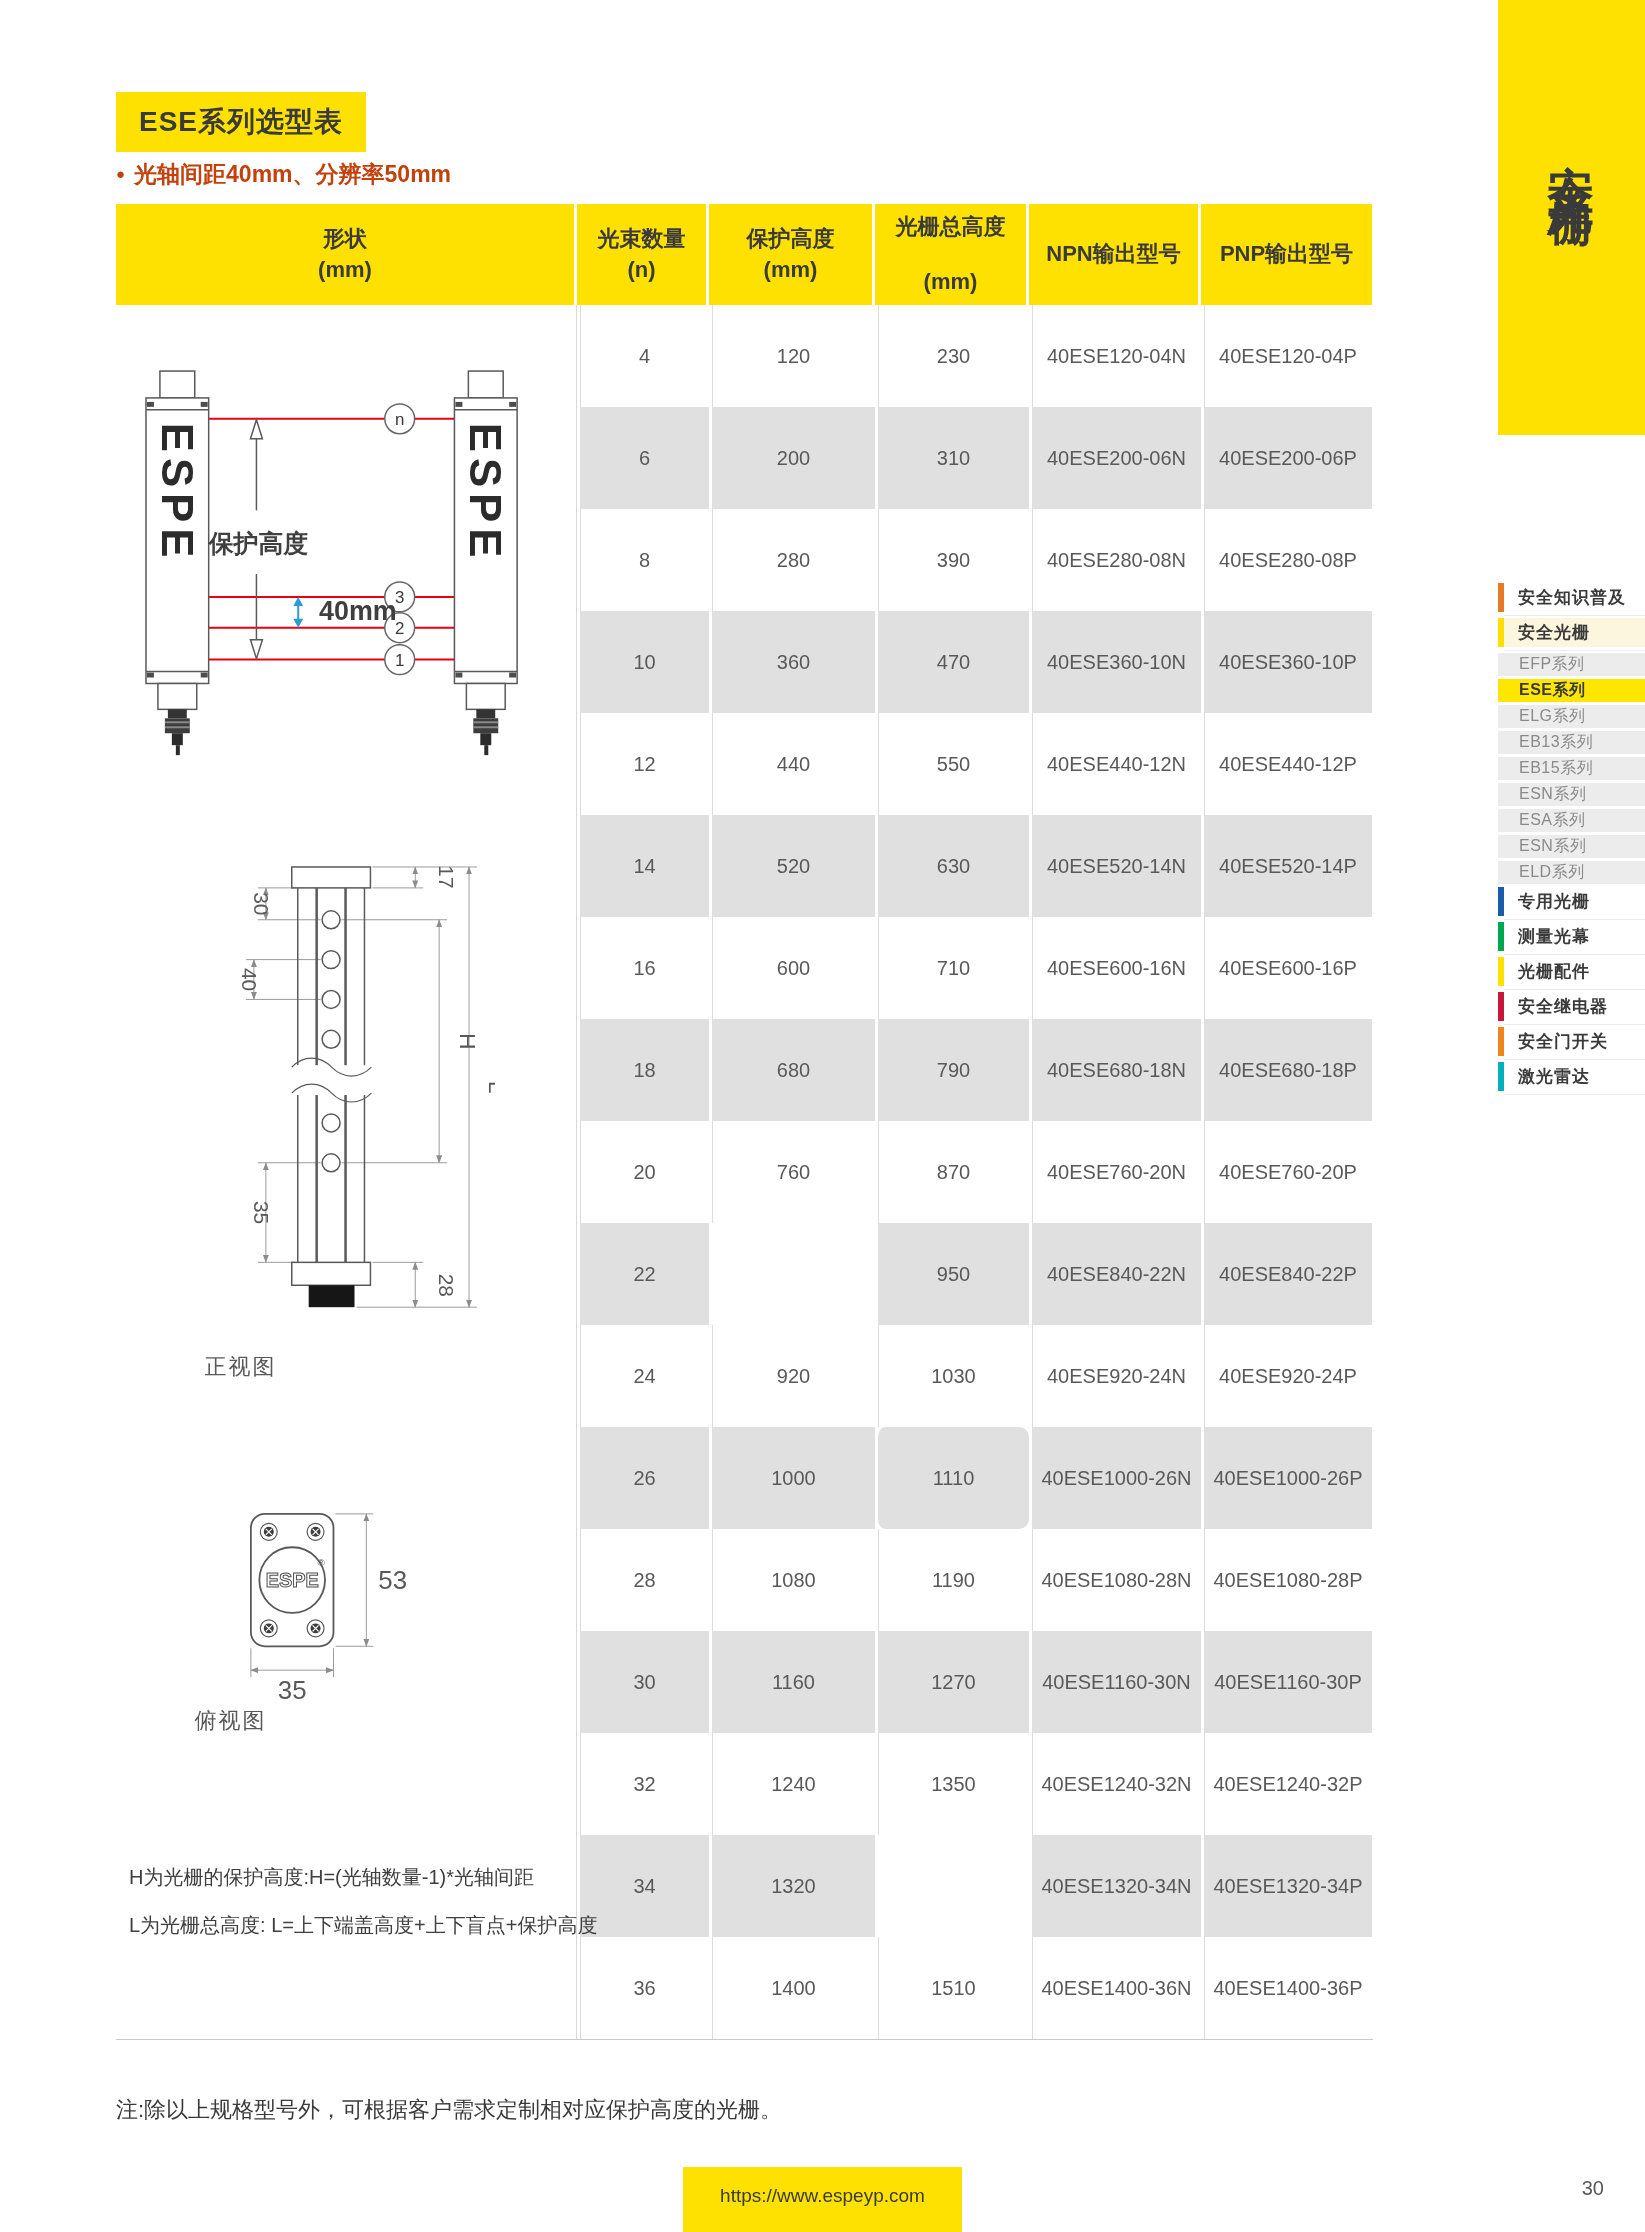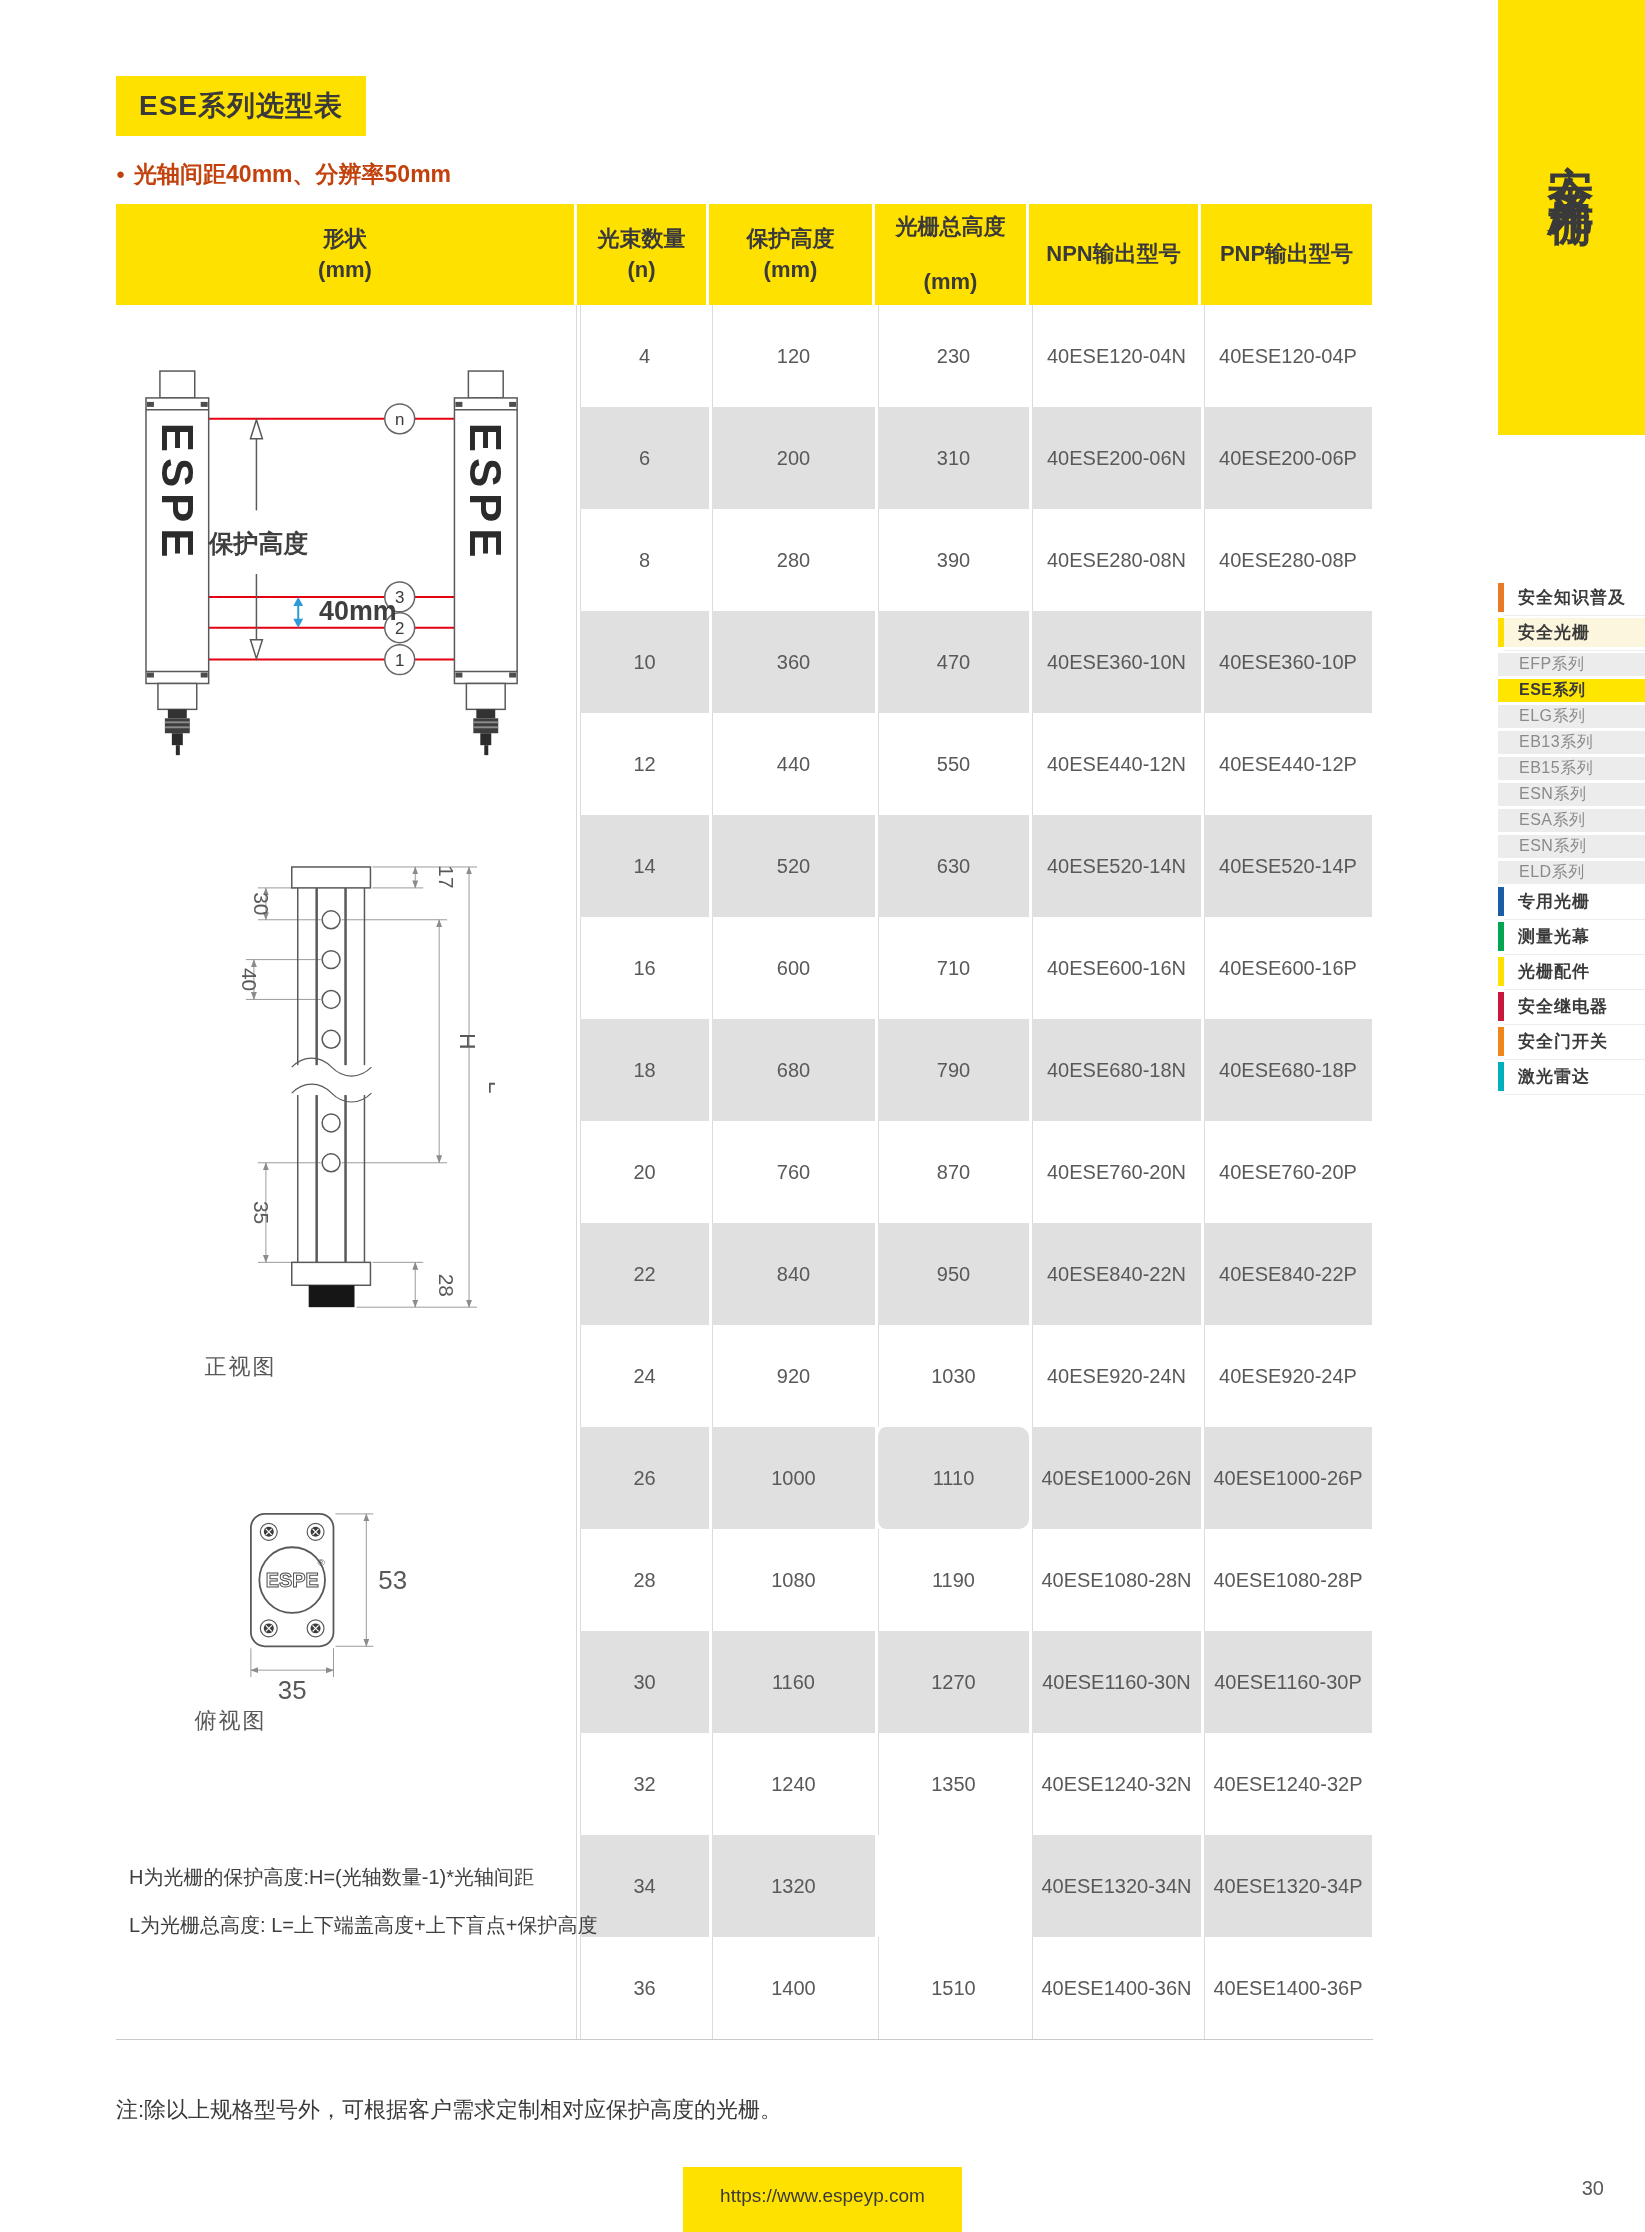--- a/index.html
+++ b/index.html
@@ -2,21 +2,21 @@
 <html><head>
 <meta charset="utf-8">
 <style>
   html,body{margin:0;padding:0;}
   body{
     width:1646px;height:2233px;position:relative;background:#ffffff;
     font-family:"Liberation Sans","DejaVu Sans",sans-serif;overflow:hidden;
   }
   
   .title-badge{
-    position:absolute;left:116px;top:76px;background:#ffe100;color:#3a3a3a;
+    position:absolute;left:116px;top:92px;background:#ffe100;color:#3a3a3a;
     font-size:28px;font-weight:bold;padding:11px 23px;letter-spacing:1px;
   }
   .bullet-line{
     position:absolute;left:116px;top:159px;font-size:23px;font-weight:bold;color:#c2410c;
   }
   .bullet-dot{display:inline-block;vertical-align:3px;font-size:15px;margin-right:9px;}
   
   .sel-table{
     position:absolute;left:116px;top:204px;width:1257px;
     display:grid;grid-template-columns:461px 132px 166px 154px 172px 171px;
@@ -339,21 +339,20 @@
     <div class="td shaded" style="grid-area: 9 / 3;">680</div>
     <div class="td shaded" style="grid-area: 9 / 4;">790</div>
     <div class="td shaded" style="grid-area: 9 / 5;">40ESE680-18N</div>
     <div class="td shaded" style="grid-area: 9 / 6;">40ESE680-18P</div>
     <div class="td plain" style="grid-area: 10 / 2;">20</div>
     <div class="td plain" style="grid-area: 10 / 3;">760</div>
     <div class="td plain" style="grid-area: 10 / 4;">870</div>
     <div class="td plain" style="grid-area: 10 / 5;">40ESE760-20N</div>
     <div class="td plain" style="grid-area: 10 / 6;">40ESE760-20P</div>
     <div class="td shaded" style="grid-area: 11 / 2;">22</div>
-    <div class="td shaded" style="grid-area: 11 / 3;">840</div>
     <div class="td shaded" style="grid-area: 11 / 4;">950</div>
     <div class="td shaded" style="grid-area: 11 / 5;">40ESE840-22N</div>
     <div class="td shaded" style="grid-area: 11 / 6;">40ESE840-22P</div>
     <div class="td plain" style="grid-area: 12 / 2;">24</div>
     <div class="td plain" style="grid-area: 12 / 3;">920</div>
     <div class="td plain" style="grid-area: 12 / 4;">1030</div>
     <div class="td plain" style="grid-area: 12 / 5;">40ESE920-24N</div>
     <div class="td plain" style="grid-area: 12 / 6;">40ESE920-24P</div>
     <div class="td shaded" style="grid-area: 13 / 2;">26</div>
     <div class="td shaded" style="grid-area: 13 / 3;">1000</div>

